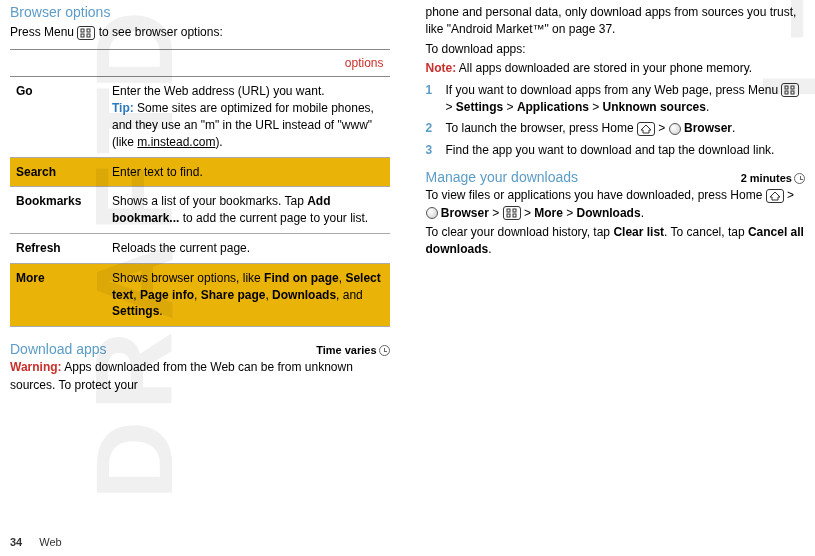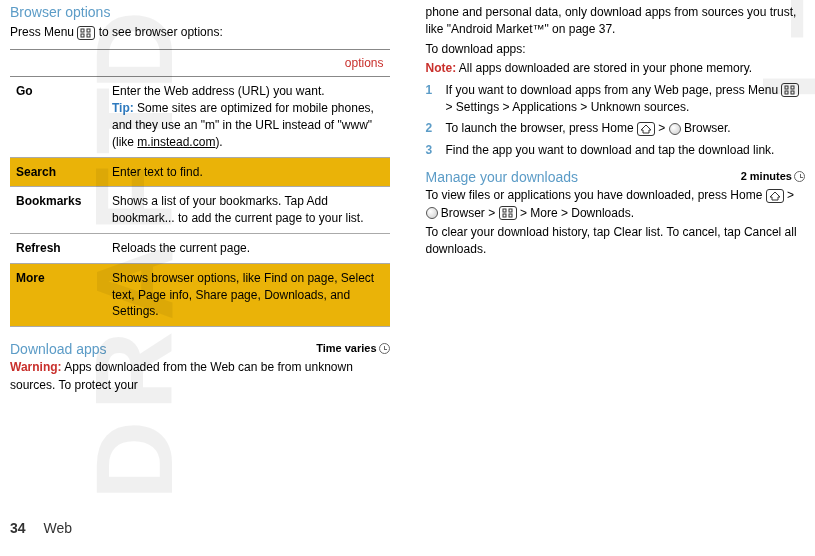--- a/index.html
+++ b/index.html
@@ -69,22 +69,22 @@
     border-bottom: 1px solid #aaa;
     vertical-align: top;
     line-height: 1.4;
   }
   table.opts tr.shade td { background: #eab308; }
   table.opts td.key { font-weight: bold; width: 96px; }
   .tip { color: #2e7abf; font-weight: bold; }
   .note { color: #c9302c; font-weight: bold; }
   .warn { color: #c9302c; font-weight: bold; }
   .uline { text-decoration: underline; }
-  .bold { font-weight: normal; }
-  .timer-row { display: flex; justify-content: space-between; align-items: flex-start; gap: 23px; }
+  .bold { font-weight: bold; }
+  .timer-row { display: flex; justify-content: space-between; align-items: flex-end; gap: 23px; }
   .timer { font-size: 11px; font-weight: bold; }
   .clock {
     display: inline-block;
     width: 11px; height: 11px;
     border: 1px solid #666;
     border-radius: 50%;
     vertical-align: middle;
     position: relative;
     margin-left: 2px;
   }
@@ -96,22 +96,22 @@
     transform-origin: left top;
   }
   .clock::before { width: 3px; height: 1px; }
   .clock::after { width: 1px; height: 3px; transform: translateY(-3px); }
   ol.steps { list-style: none; padding: 0; margin: 4px 0; }
   ol.steps li { display: flex; gap: 8px; margin: 4px 0; line-height: 1.45; }
   ol.steps li .num { color: #5c9cc7; font-weight: bold; flex: 0 0 12px; }
   .footer {
     position: absolute;
     left: 10px;
-    bottom: 20px;
-    font-size: 14px;
+    bottom: 8px;
+    font-size: 11px;
     color: #333;
   }
   .footer .pg { font-weight: bold; margin-right: 14px; }
   .globe {
     display:inline-block;
     width:12px; height:12px;
     border:1px solid #555;
     border-radius:50%;
     vertical-align:middle;
     position:relative;

